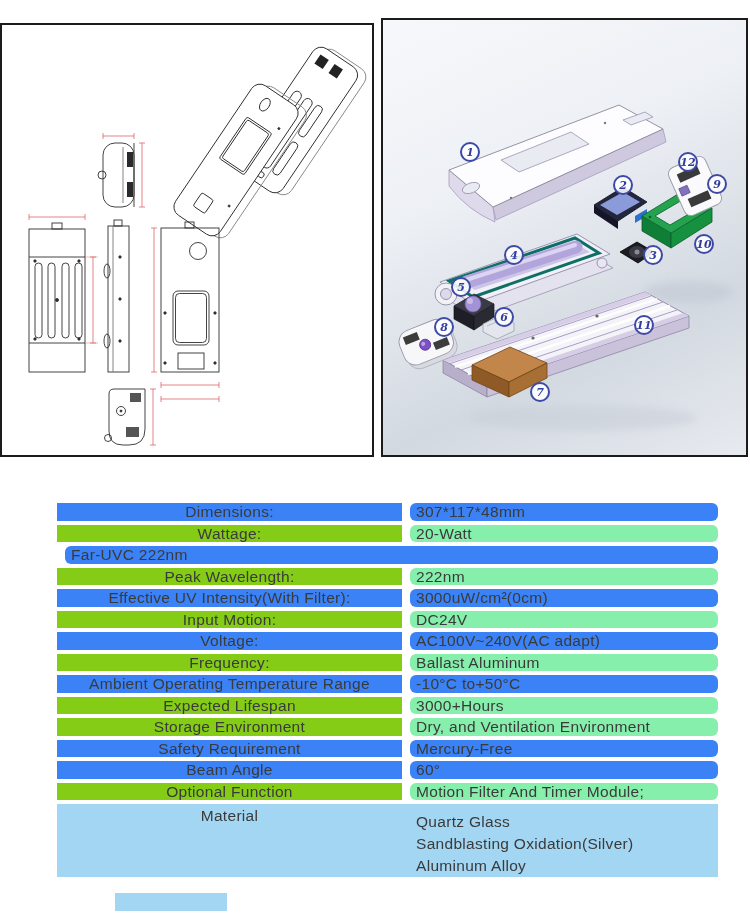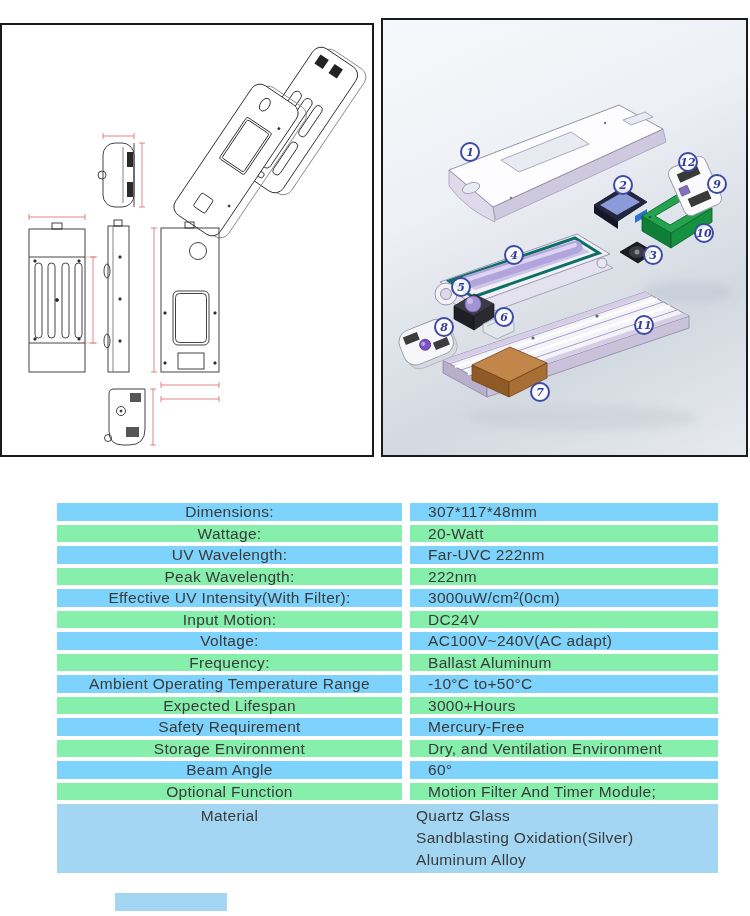--- a/index.html
+++ b/index.html
@@ -22,28 +22,28 @@
     font:italic bold 11px "DejaVu Serif",serif;
     display:flex;align-items:center;justify-content:center;line-height:1;
   }
 
   
   #spec-table{position:absolute;left:57px;top:503px;width:661px;color:#3a3a3a;
     font-size:15.5px;letter-spacing:.3px;}
   .srow{display:flex;height:17.5px;line-height:17.5px;margin-bottom:4px;white-space:nowrap;}
   .srow .lbl{width:345px;text-align:center;overflow:hidden;}
   .srow .gap{width:8px;background:#ffffff;}
-  .srow .val{flex:1;padding-left:18px;text-align:left;overflow:hidden;}
-  .srow.blue .lbl,.srow.blue .val{background:#7dd3fc;}
-  .srow.gray .lbl{background:#86efac;}
+  .srow .val{flex:1;padding-left:6px;text-align:left;overflow:hidden;border-radius:6px;}
+  .srow.blue .lbl,.srow.blue .val{background:#3b82f6;}
+  .srow.gray .lbl{background:#84cc16;}
   .srow.gray .val{background:#86efac;}
   #row-material{display:flex;background:#a3d6f2;min-height:69px;margin-bottom:16px;
     line-height:22px;white-space:nowrap;}
   #row-material .lbl{width:345px;text-align:center;padding-top:1px;}
-  #row-material .vals{flex:1;padding-left:14px;padding-top:1px;}
+  #row-material .vals{flex:1;padding-left:14px;padding-top:7px;}
 
   #footer-bar{position:absolute;left:115px;top:893px;width:112px;height:18px;background:#a3d6f2;}
 </style>
 </head>
 <body>
 
 <div class="panel" id="left-panel">
 <svg viewBox="0 0 370 430">
   <g fill="none" stroke="#2f2f2f" stroke-width="0.9">
 
@@ -268,38 +268,37 @@
 
   <div class="callout" style="left:77px;top:122px">1</div>
   <div class="callout" style="left:230px;top:155px">2</div>
   <div class="callout" style="left:260px;top:225px">3</div>
   <div class="callout" style="left:121px;top:225px">4</div>
   <div class="callout" style="left:68px;top:257px">5</div>
   <div class="callout" style="left:111px;top:287px">6</div>
   <div class="callout" style="left:147px;top:362px">7</div>
   <div class="callout" style="left:51px;top:297px">8</div>
   <div class="callout" style="left:324px;top:154px">9</div>
-  <div class="callout" style="left:311px;top:203px">10</div>
+  <div class="callout" style="left:311px;top:214px">10</div>
   <div class="callout" style="left:251px;top:295px">11</div>
   <div class="callout" style="left:295px;top:132px">12</div>
 </div>
 
 <div id="spec-table">
   <div class="srow blue">
       <div class="lbl">Dimensions:</div>
       <div class="gap"></div>
       <div class="val">307*117*48mm</div>
     </div>
   <div class="srow gray">
       <div class="lbl">Wattage:</div>
       <div class="gap"></div>
       <div class="val">20-Watt</div>
     </div>
   <div class="srow blue">
-      <div class="lbl">UV Wavelength:</div>
       <div class="gap"></div>
       <div class="val">Far-UVC 222nm</div>
     </div>
   <div class="srow gray">
       <div class="lbl">Peak Wavelength:</div>
       <div class="gap"></div>
       <div class="val">222nm</div>
     </div>
   <div class="srow blue">
       <div class="lbl">Effective UV Intensity(With Filter):</div>
@@ -324,29 +323,29 @@
   <div class="srow blue">
       <div class="lbl">Ambient Operating Temperature Range</div>
       <div class="gap"></div>
       <div class="val">-10°C to+50°C</div>
     </div>
   <div class="srow gray">
       <div class="lbl">Expected Lifespan</div>
       <div class="gap"></div>
       <div class="val">3000+Hours</div>
     </div>
+  <div class="srow gray">
+      <div class="lbl">Storage Environment</div>
+      <div class="gap"></div>
+      <div class="val">Dry, and Ventilation Environment</div>
+    </div>
   <div class="srow blue">
       <div class="lbl">Safety Requirement</div>
       <div class="gap"></div>
       <div class="val">Mercury-Free</div>
-    </div>
-  <div class="srow gray">
-      <div class="lbl">Storage Environment</div>
-      <div class="gap"></div>
-      <div class="val">Dry, and Ventilation Environment</div>
     </div>
   <div class="srow blue">
       <div class="lbl">Beam Angle</div>
       <div class="gap"></div>
       <div class="val">60°</div>
     </div>
   <div class="srow gray">
       <div class="lbl">Optional Function</div>
       <div class="gap"></div>
       <div class="val">Motion Filter And Timer Module;</div>

